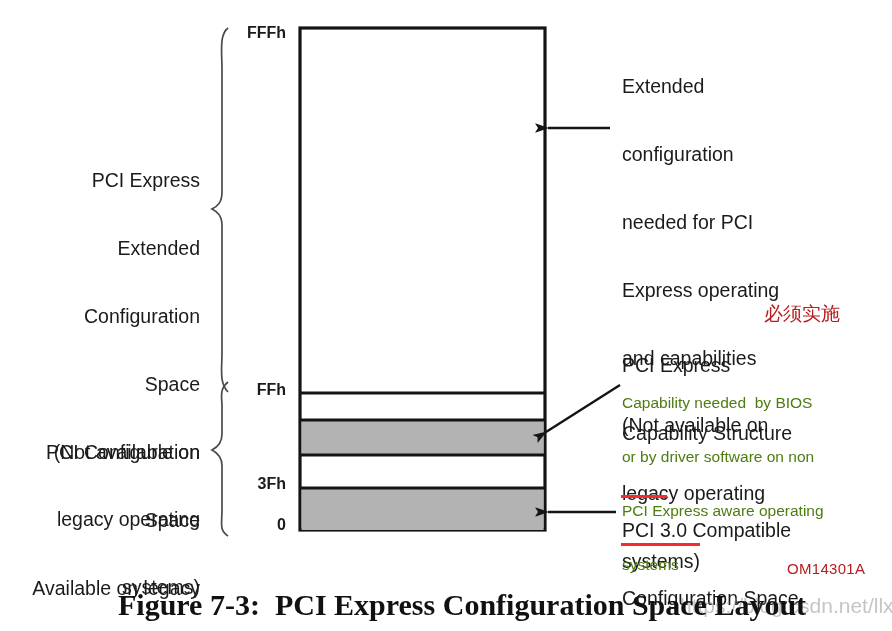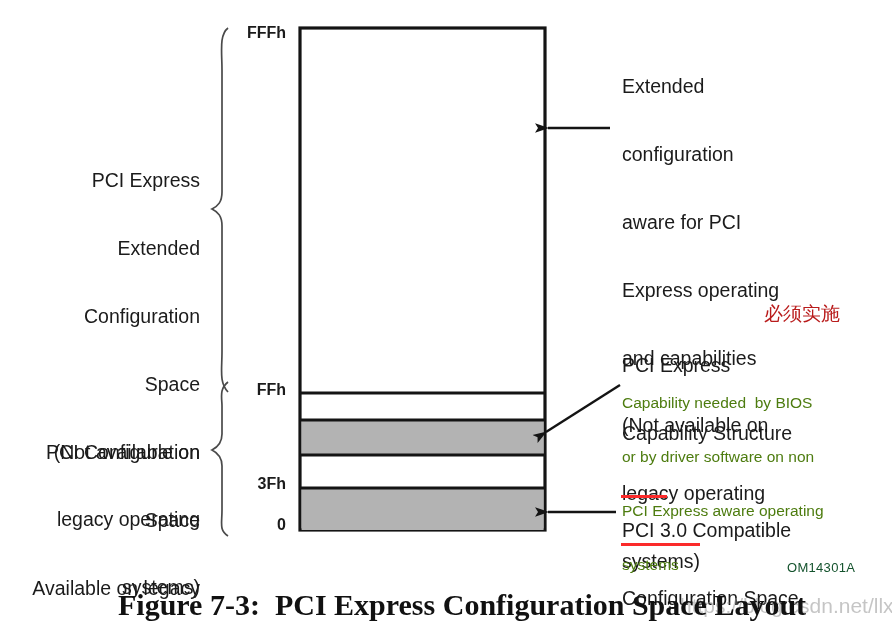--- a/index.html
+++ b/index.html
@@ -69,22 +69,22 @@
     position: absolute;
     font-family: "Liberation Serif", serif;
     font-weight: 700;
     font-size: 30px;
     color: #111111;
     white-space: pre;
   }
 
   .om-code {
     position: absolute;
-    font-size: 13px;
-    color: #14532d;
+    font-size: 15px;
+    color: #b91c1c;
     letter-spacing: 0.3px;
     white-space: pre;
   }
 
   .watermark {
     position: absolute;
     font-size: 21px;
     color: rgba(150,150,150,0.55);
     white-space: pre;
     font-family: "Liberation Sans", sans-serif;
@@ -177,21 +177,21 @@
     <div>Space</div>
     <div>Available on legacy</div>
     
     
     
   </div>
 
   <div class="txt right-big" style="left:622px; top:30px; width:270px;">
     <div>Extended</div>
     <div>configuration</div>
-    <div>aware for PCI</div>
+    <div>needed for PCI</div>
     <div>Express operating</div>
     <div>and capabilities</div>
     <div>(Not available on</div>
     <div>legacy operating</div>
     <div>systems)</div>
   </div>
 
   <div class="txt right-big" style="left:622px; top:309px; width:250px;">
     <div>PCI Express</div>
     <div>Capability Structure</div>

